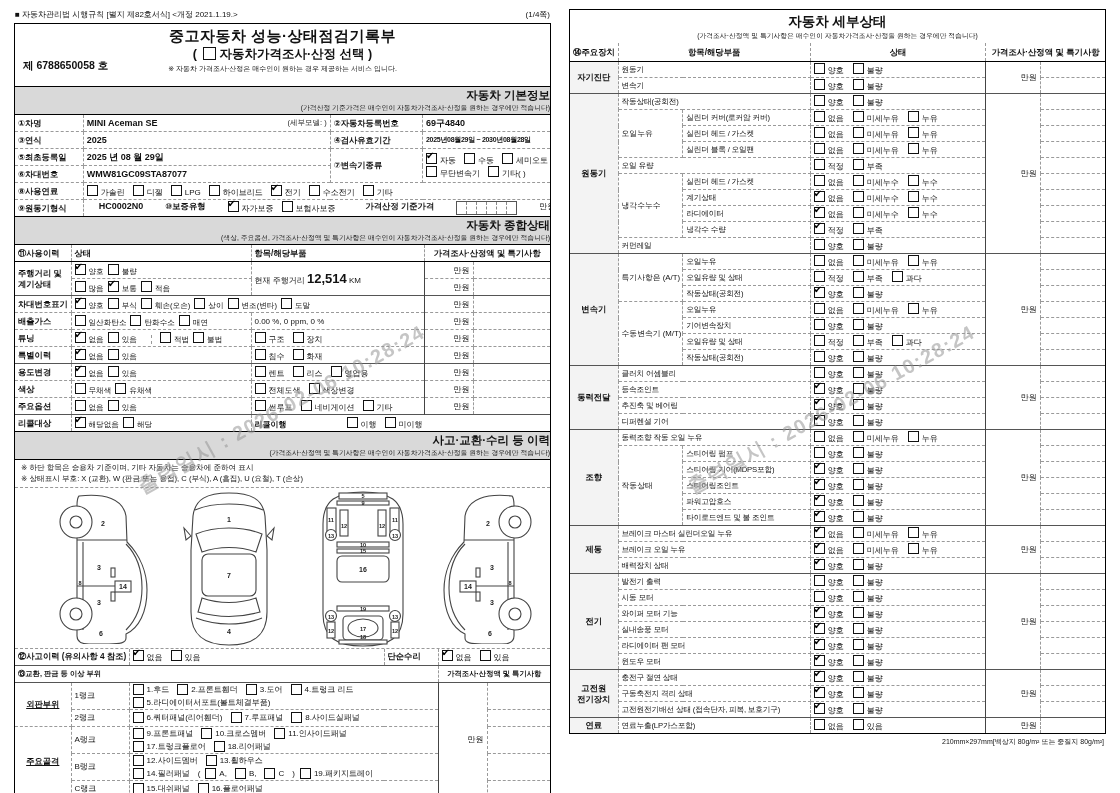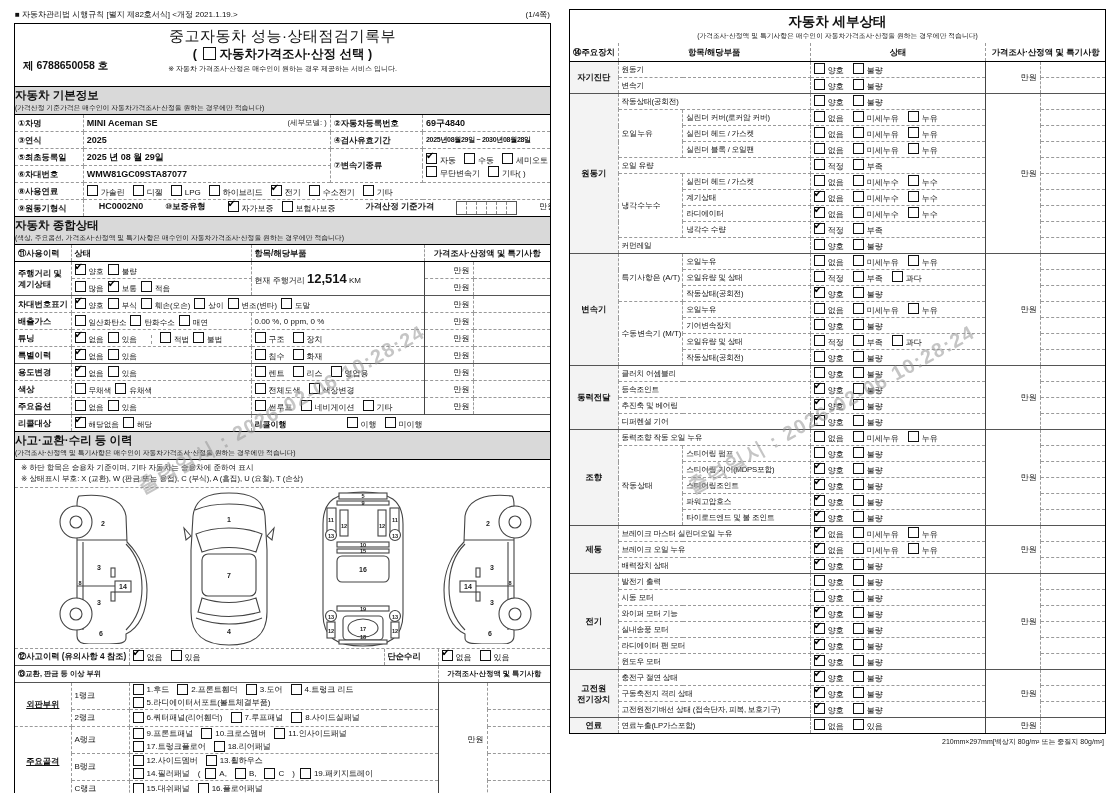--- a/index.html
+++ b/index.html
@@ -5,24 +5,24 @@
   html,body{margin:0;padding:0;background:#fff;font-family:"Liberation Sans","DejaVu Sans",sans-serif;color:#111;}
   .stage{position:relative;width:1120px;height:793px;background:#fff;overflow:hidden;}
   .p{position:absolute;top:6px;width:537px;}
   .p1{left:14px;} .p2{left:569px;}
   .topline{display:flex;justify-content:space-between;font-size:8px;height:14px;align-items:flex-end;padding:0 1px;}
   .p2 .topline{justify-content:flex-end;margin-top:28px;}
   .box{border:1.7px solid #000;margin-top:3px;background:#fff;}
   
   .titleblk{position:relative;text-align:center;padding:3px 0 2px;height:62px;box-sizing:border-box;}
   .docno{position:absolute;left:8px;bottom:13px;font-weight:bold;font-size:10.5px;}
-  .tmain{font-size:15px;font-weight:normal;letter-spacing:.5px;}
+  .tmain{font-size:15px;font-weight:bold;letter-spacing:.5px;}
   .tsel{font-size:12.5px;font-weight:bold;}
   .tnote{font-size:7px;margin-top:1px;}
-  .secbar{background:#d9d9d9;text-align:left;border-top:1.2px solid #000;border-bottom:1.2px solid #000;padding:1px 0;}
+  .secbar{background:#d9d9d9;text-align:right;border-top:1.2px solid #000;border-bottom:1.2px solid #000;padding:1px 0;}
   .secbar .t{font-size:11.5px;font-weight:bold;}
   .secbar .n{font-size:6.8px;}
   table{border-collapse:collapse;width:100%;table-layout:fixed;}
   td{border:1px dashed #9a9a9a;font-size:8px;padding:0 3px;height:16px;overflow:hidden;white-space:nowrap;vertical-align:middle;}
   table{border-style:hidden;}
   .flab{font-weight:bold;font-size:8.3px;}
   .fval{font-weight:bold;font-size:9px;}
   .subm{float:right;font-weight:normal;font-size:7.5px;color:#222;}
   .small{font-size:7px;letter-spacing:-.3px;font-weight:bold;}
   .cb{display:inline-block;width:9px;height:9px;border:1.2px solid #111;background:#fff;vertical-align:-1px;margin-right:3px;position:relative;}

